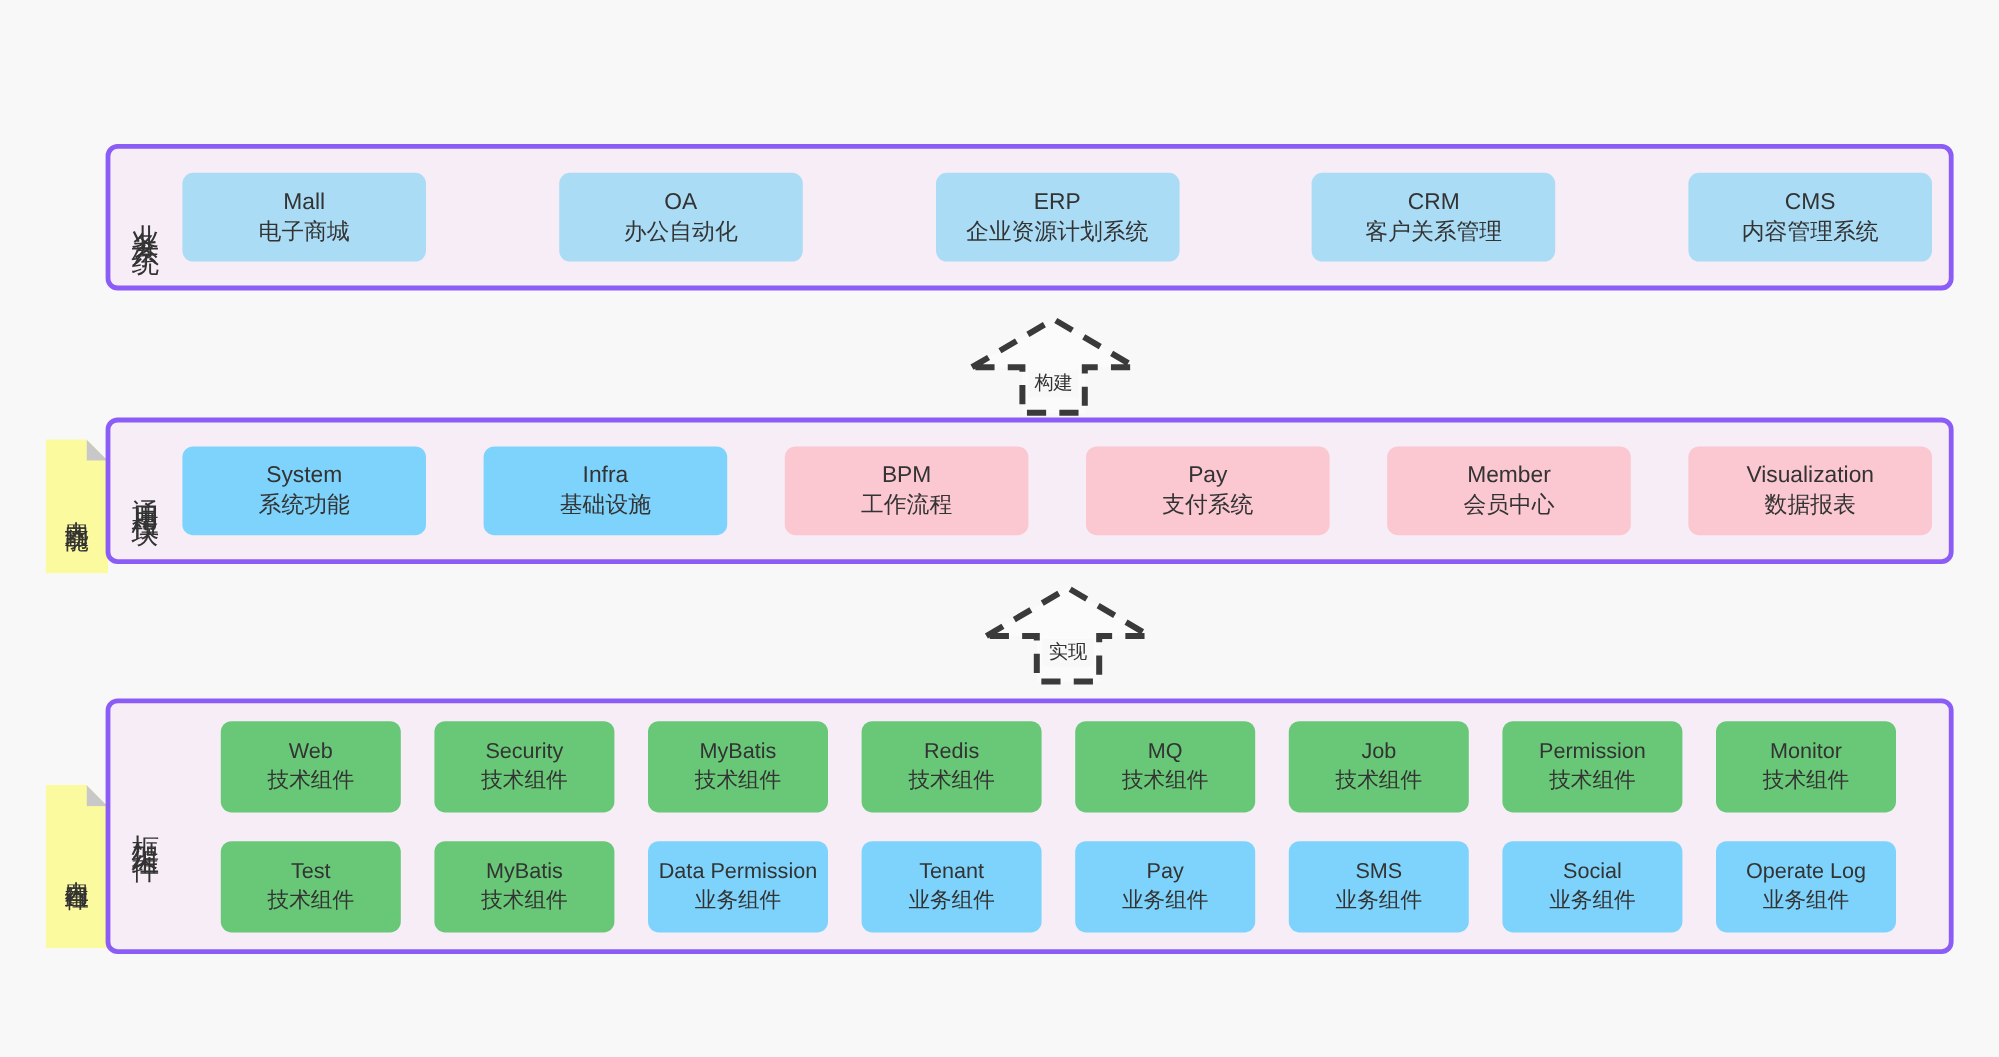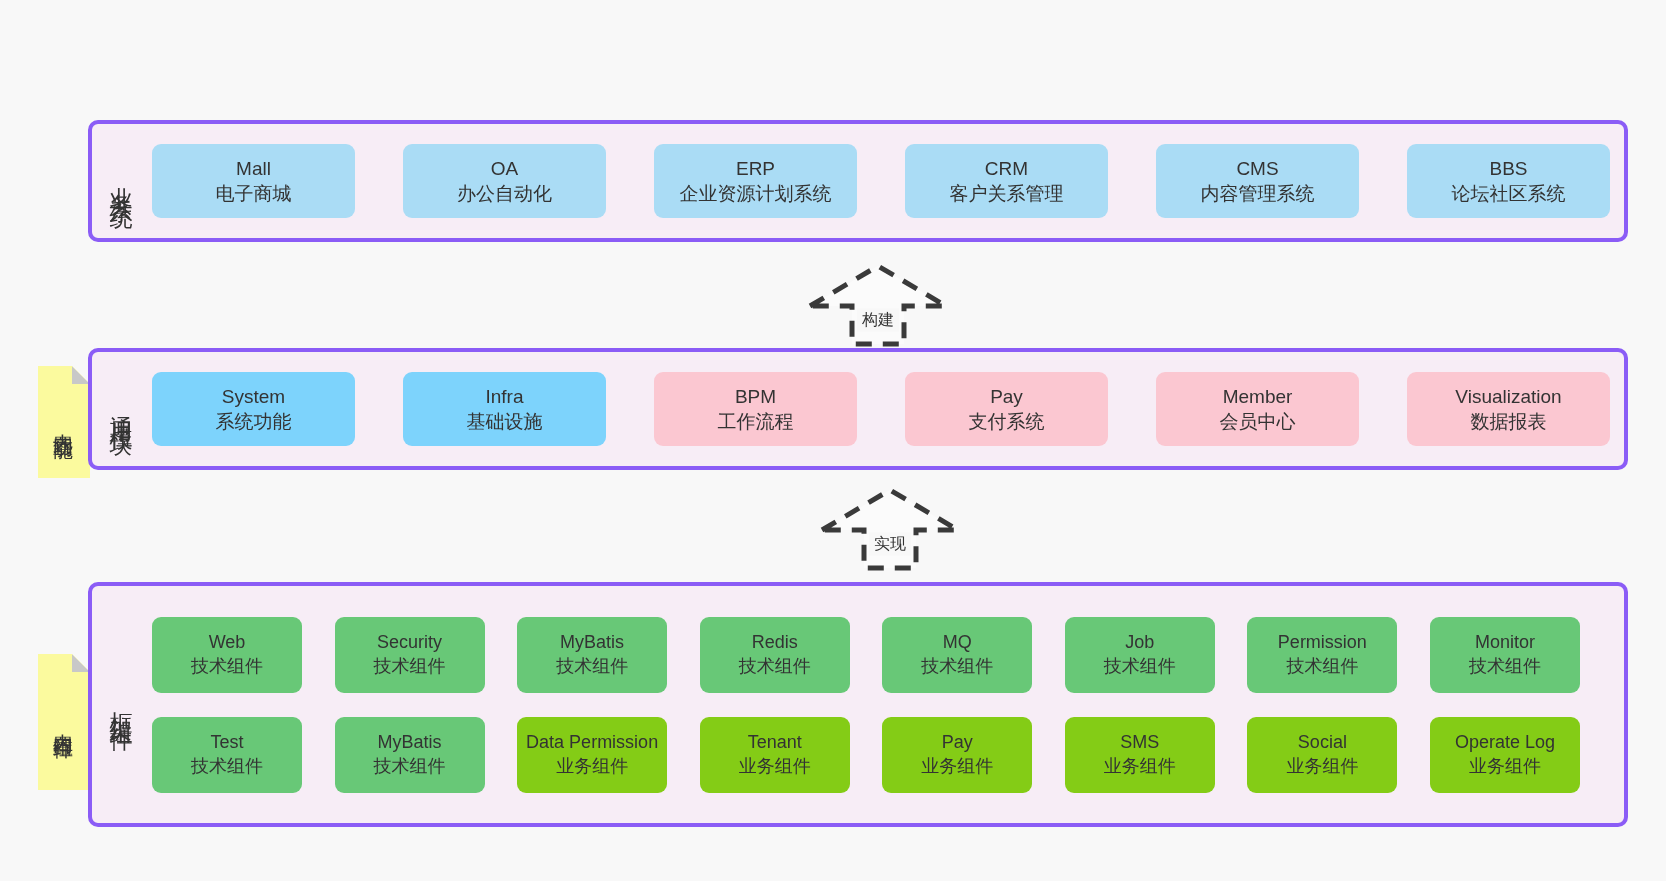--- a/index.html
+++ b/index.html
@@ -16,21 +16,21 @@
     position:absolute;left:88px;width:1540px;
     background:#f7edf6;
     border:4px solid #8b5cf6;
     border-radius:10px;
     box-sizing:border-box;
     display:flex;
     z-index:1;
   }
   .layer-business{top:120px;height:122px;}
   .layer-module{top:348px;height:122px;}
-  .layer-framework{top:582px;height:245px;}
+  .layer-framework{top:582px;height:213px;gap:32px;}
   .layer-label{
     width:60px;
     display:flex;align-items:center;justify-content:center;
     writing-mode:vertical-rl;text-orientation:upright;
     font-size:23px;letter-spacing:6px;color:#333;
   }
   .boxes-row{
     flex:1;display:flex;align-items:center;justify-content:space-between;
     padding-right:14px;
   }
@@ -45,21 +45,21 @@
     display:flex;flex-direction:column;align-items:center;justify-content:center;
     text-align:center;
     font-size:19px;line-height:1.32;color:#333;
   }
   .box-lg{width:203px;height:74px;}
   .box-sm{width:150px;height:76px;font-size:18px;}
   .blue{background:#aadcf5;}
   .red{background:#7dd3fc;}
   .pink{background:#fbc7d1;}
   .green{background:#68c877;}
-  .lightgreen{background:#84cc16;}
+  .lightgreen{background:#7dd3fc;}
   
   .sticky{
     position:absolute;left:38px;width:52px;
     background:#fbfa9e;
     clip-path:polygon(0 0,calc(100% - 18px) 0,100% 18px,100% 100%,0 100%);
     display:flex;align-items:center;justify-content:center;
     z-index:0;
   }
   .sticky-module{top:366px;height:112px;}
   .sticky-framework{top:654px;height:136px;}
@@ -106,24 +106,20 @@
       <div>企业资源计划系统</div>
     </div>
     <div class="box box-lg blue">
       <div>CRM</div>
       <div>客户关系管理</div>
     </div>
     <div class="box box-lg blue">
       <div>CMS</div>
       <div>内容管理系统</div>
     </div>
-    <div class="box box-lg blue">
-      <div>BBS</div>
-      <div>论坛社区系统</div>
-    </div>
   </div>
 </div>
 
 <div class="arrow arrow-1">
   <svg viewBox="0 0 144 88">
     <polygon points="4,46 72,6 140,46 98,46 98,84 46,84 46,46" fill="#fbfbfb" stroke="#3a3a3a" stroke-width="5" stroke-dasharray="16 11"></polygon>
   </svg>
   <span class="arrow-label">构建</span>
 </div>
 

